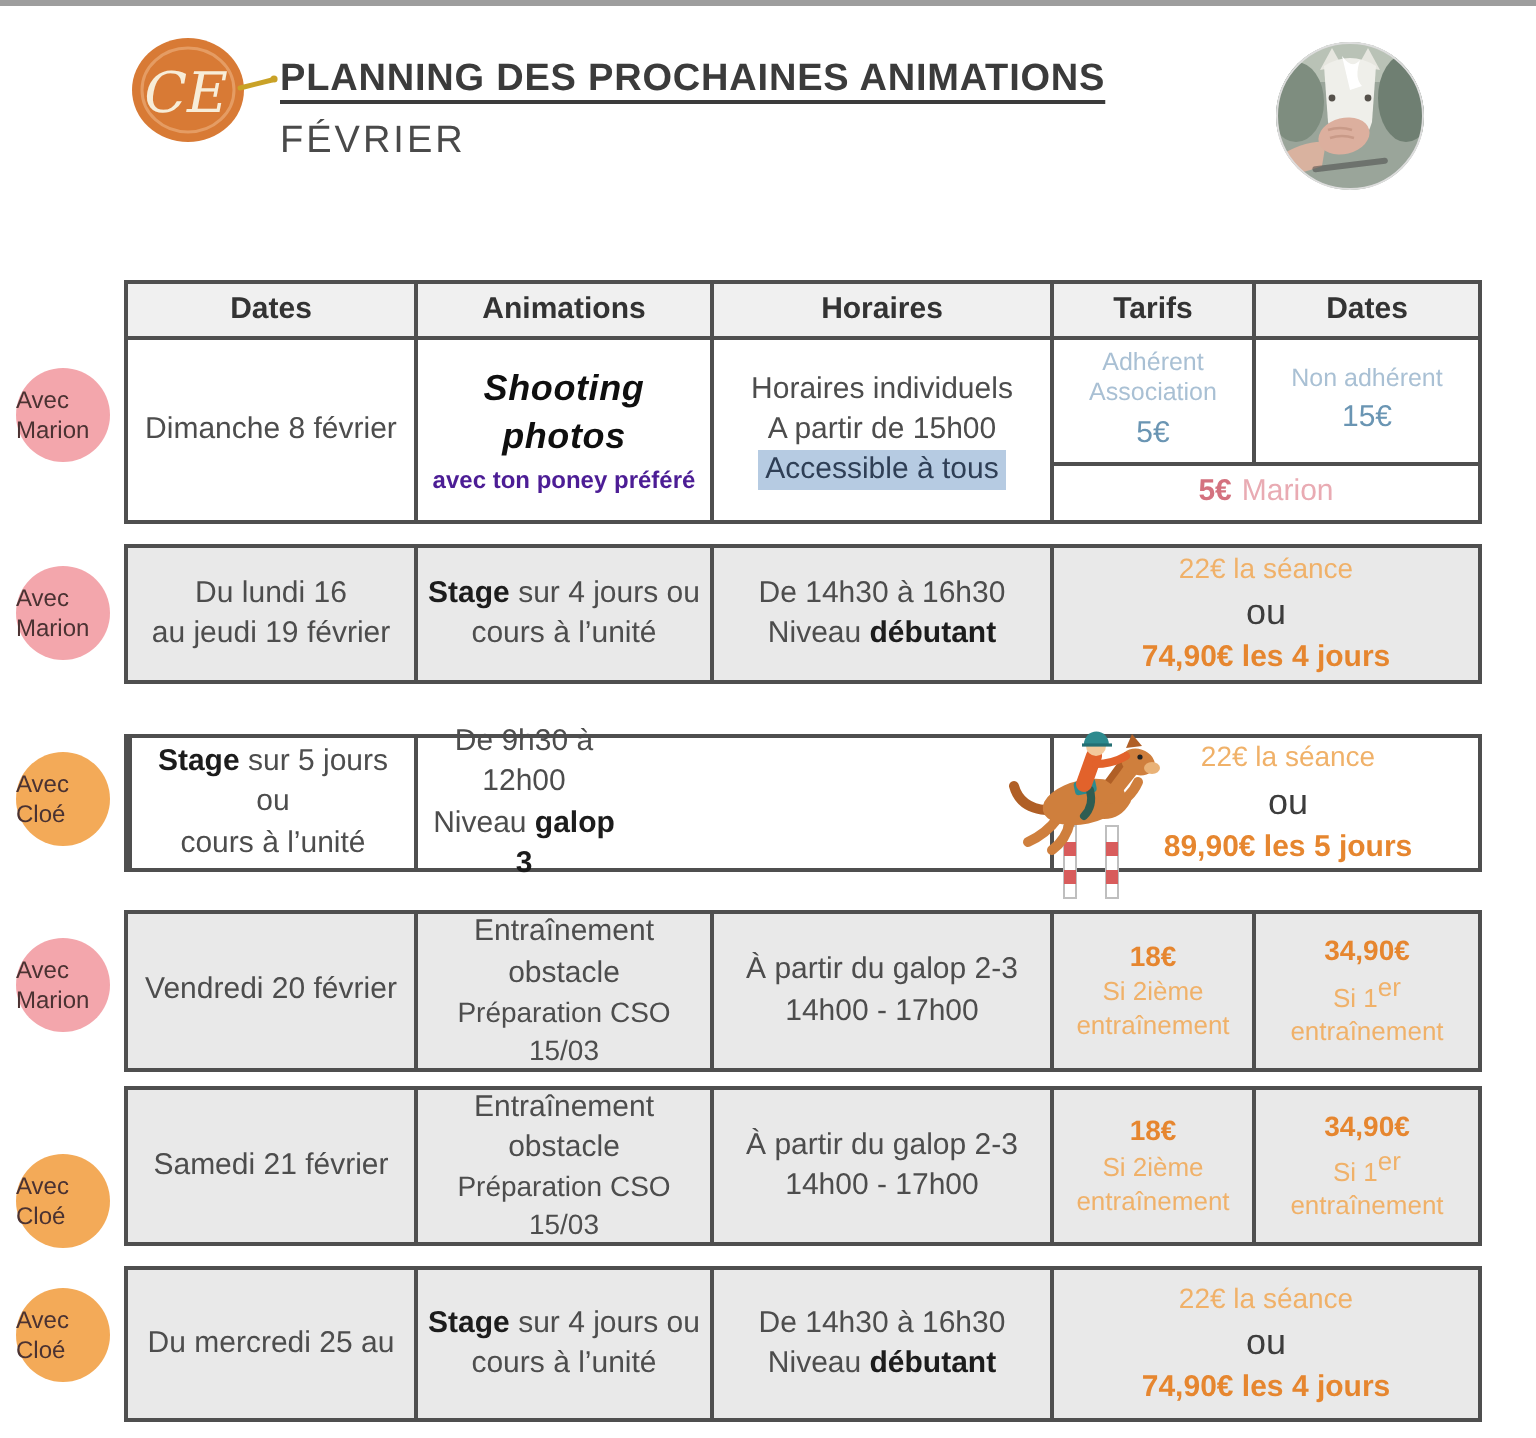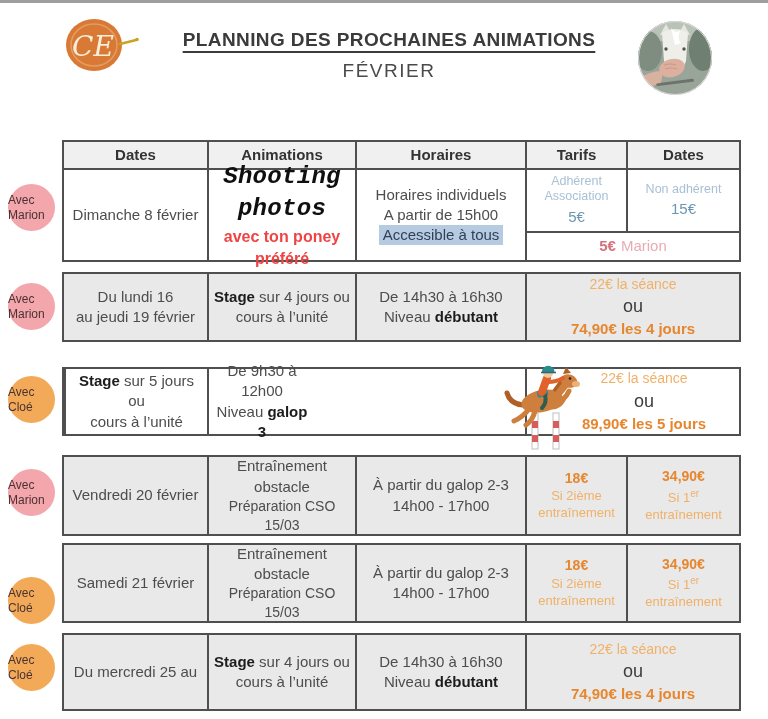--- a/index.html
+++ b/index.html
@@ -7,21 +7,21 @@
   body {
     width:768px; height:719px;
     background:#ffffff;
     border-top:3px solid #9e9e9e;
     font-family:"Liberation Sans", sans-serif;
     color:var(--text_dark);
     overflow:hidden;
   }
   
   .hdr { display:flex; align-items:flex-start; height:120px; padding:14px 56px 0 64px; }
-  .hdr-titles { flex:1; text-align:center; margin-top:12px; }
+  .hdr-titles { flex:1; text-align:left; margin-top:12px; }
   .hdr-title {
     font-size:19px; font-weight:bold; color:#3b3b3b; letter-spacing:.4px;
     text-decoration:underline; text-decoration-thickness:2px; text-underline-offset:5px;
   }
   .hdr-sub { font-size:19px; color:#4a4a4a; letter-spacing:1.5px; margin-top:9px; }
   
   .row-wrap { position:relative; padding-left:62px; width:768px; }
   .badge {
     position:absolute; left:8px; width:47px; height:47px; border-radius:50%;
     display:flex; flex-direction:column; align-items:flex-start; justify-content:center;
@@ -46,41 +46,41 @@
   .hcell {
     border-bottom:2px solid var(--line);
     background:var(--header_gray) !important;
     font-weight:bold; font-size:15px; color:#333;
     justify-content:center;
   }
   .cell span.line, .cell div.line { display:block; }
   b { color:#1c1c1c; }
   
   .script-title {
-    font-family:Liberation Mono, monospace; font-style:italic; font-weight:bold;
-    font-size:24px; color:#0f0f0f; letter-spacing:.3px;
-  }
-  .anim-sub { font-size:16px; font-weight:bold; color:#ef4444; margin-top:1px; }
+    font-family:Liberation Sans, sans-serif; font-style:italic; font-weight:bold;
+    font-size:18px; color:#0f0f0f; letter-spacing:.3px;
+  }
+  .anim-sub { font-size:12px; font-weight:bold; color:#4c1d95; margin-top:1px; }
   .hl { background:var(--highlight_blue); color:#2f3f56; padding:0 4px; }
   .tarif-area { padding:0 !important; display:block !important;text-align:center; }
   .t-grid { display:grid; grid-template-columns:99px 1fr; grid-template-rows:1fr 29px; width:100%; height:100%; }
   .t-cell { display:flex; flex-direction:column; align-items:center; justify-content:center; padding:1px 2px; }
   .t-bl { border-left:2px solid var(--line); }
   .t-label { font-size:12.5px; color:var(--light_blue); line-height:1.25; }
   .t-price { font-size:15px; color:var(--steel_blue); margin-top:2px; }
   .t-bottom { grid-column:1/3; border-top:2px solid var(--line); display:flex; align-items:center; justify-content:center; font-size:15px; }
   .rose  { color:var(--rose); font-weight:bold; }
   .lpink { color:var(--light_pink); margin-left:5px; }
   
   .t-light  { color:var(--orange_light); font-size:14px; line-height:1.4; }
   .t-ou     { color:#3d3d3d; font-size:18px; line-height:1.35; }
   .t-strong { color:var(--orange_strong); font-weight:bold; font-size:15px; line-height:1.4; }
   .sm.t-strong { font-size:14px; }
   .sm.t-light  { font-size:13px; line-height:1.3; }
-  sup { font-size:10px; }
+  sup { font-size:13px; }
   .anim3 { font-size:14px; }
   .horse-clip { position:absolute; left:496px; top:-4px; z-index:2; }
 </style>
 </head>
 <body>
 
 <div class="hdr">
   <svg width="76" height="58" viewBox="0 0 76 58">
     <ellipse cx="30" cy="28" rx="28" ry="26" fill="#d87a35"></ellipse>
     <ellipse cx="30" cy="28" rx="23" ry="21" fill="none" stroke="#e59c63" stroke-width="1.5"></ellipse>

